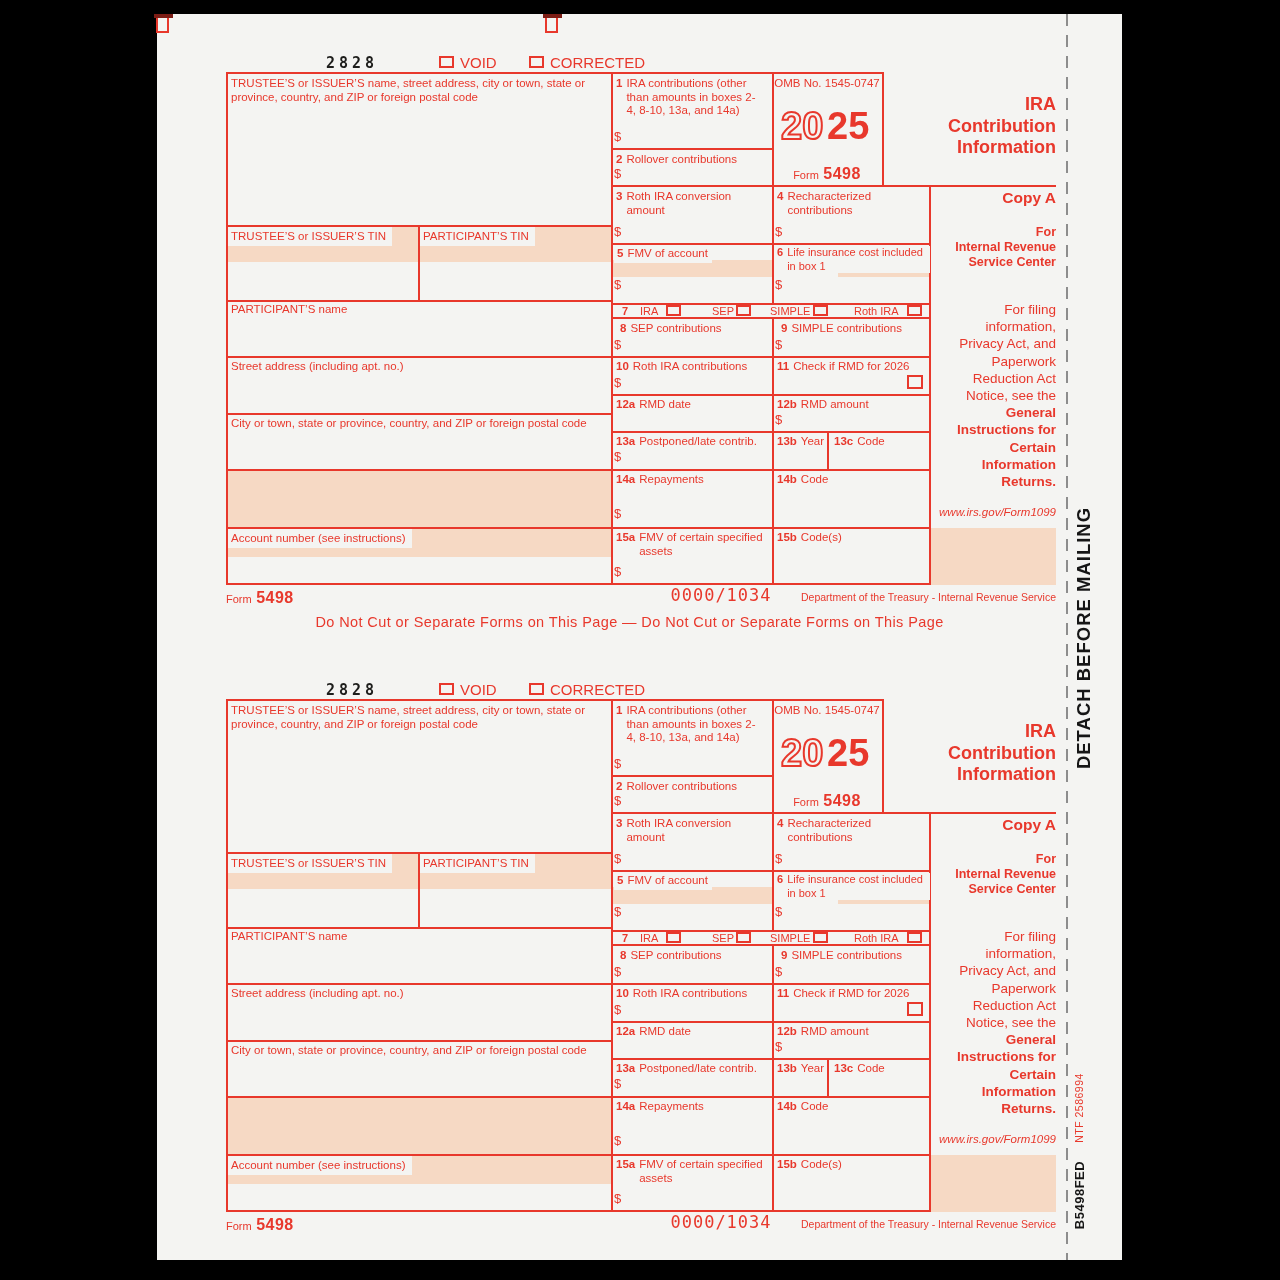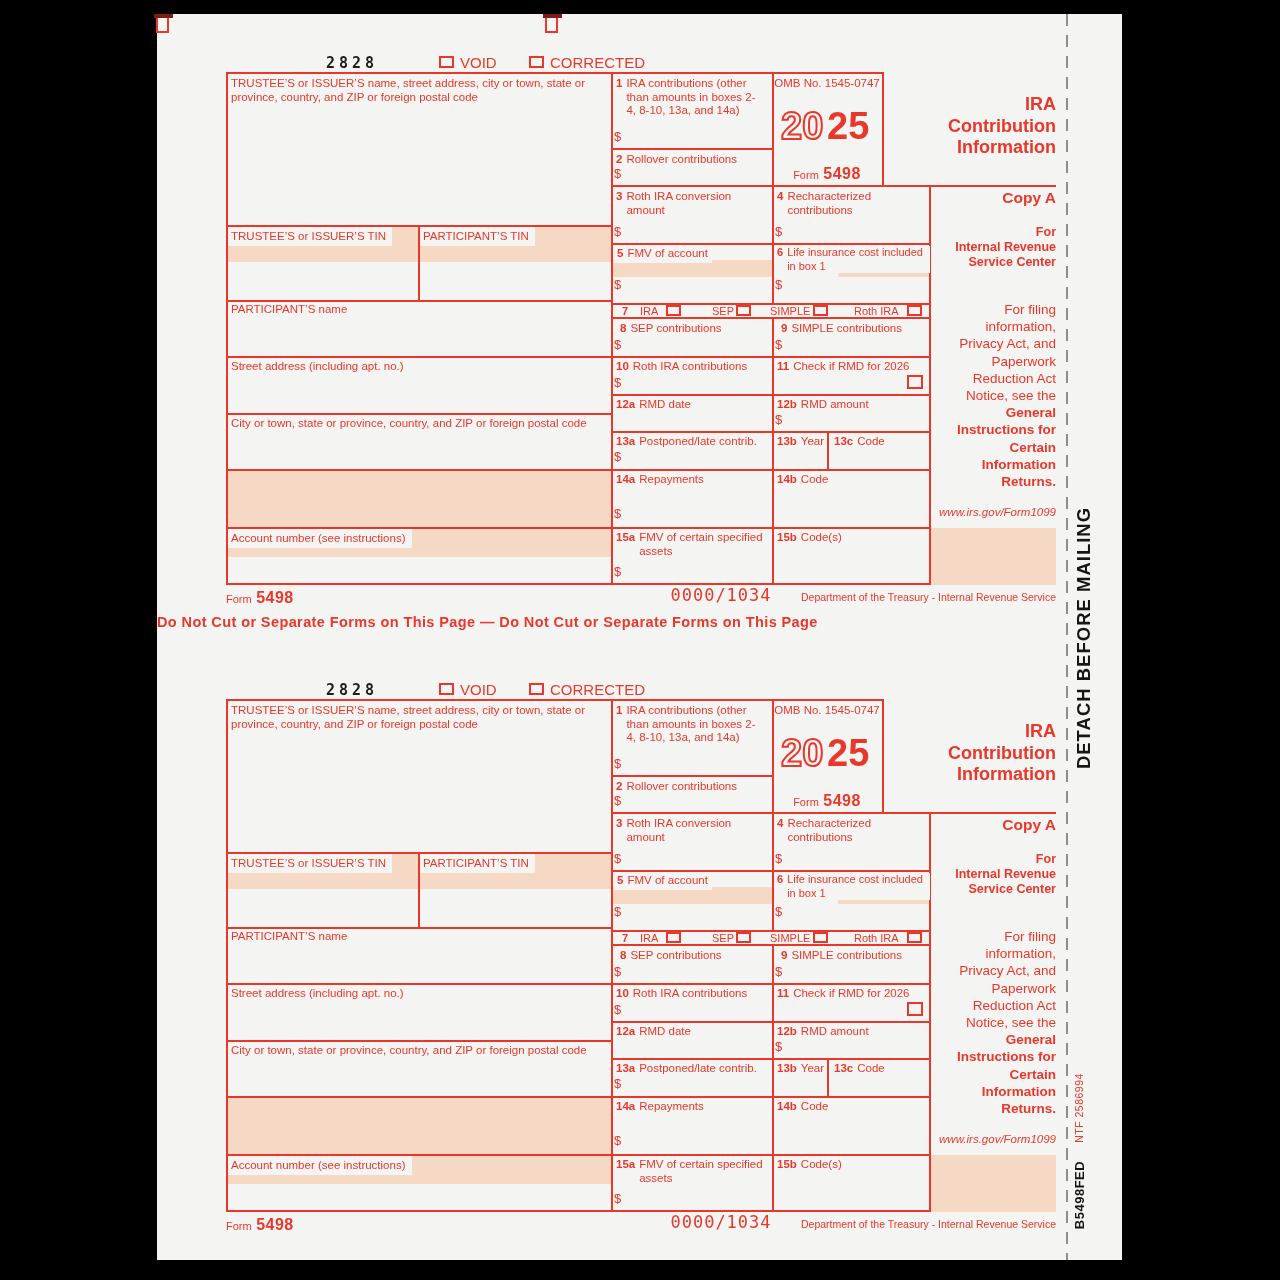--- a/index.html
+++ b/index.html
@@ -33,22 +33,22 @@
   .dollar{position:absolute;font-size:13px;color:var(--red);}
   .lab7{position:absolute;font-size:11px;color:var(--red);}
   .ombcell{position:absolute;text-align:center;color:var(--red);}
   .copy-right{position:absolute;text-align:right;color:var(--red);}
   .formfooter{position:absolute;left:0;top:529px;width:100%;height:26px;}
   .fw{font-size:11px;color:var(--red);}
   .fn{font-size:16px;font-weight:bold;color:var(--red);letter-spacing:0.5px;}
   .pagecode{position:absolute;left:365px;top:0;width:260px;text-align:center;
             font-family:"DejaVu Sans Mono",monospace;font-size:17px;color:var(--red);letter-spacing:1px;}
   .dept{position:absolute;right:0;top:6px;font-size:10.5px;color:var(--red);}
-  .separator{position:absolute;left:0;top:600px;width:945px;text-align:left;
-             font-size:14.5px;font-weight:bold;letter-spacing:0.4px;color:var(--red);}
+  .separator{position:absolute;left:0;top:600px;width:945px;text-align:center;
+             font-size:14.5px;font-weight:normal;letter-spacing:0.4px;color:var(--red);}
   .perforation{position:absolute;left:909px;top:0;width:2px;height:1246px;
                background:repeating-linear-gradient(180deg,#8d8d8d 0 12px,transparent 12px 21px);}
   .vtext{position:absolute;white-space:nowrap;transform:translate(-50%,-50%) rotate(-90deg);}
   .detach{left:927px;top:624px;font-size:18.5px;font-weight:bold;color:#161616;letter-spacing:1px;}
   .ntf{left:922px;top:1094px;font-size:10.5px;color:var(--red);letter-spacing:0.5px;}
   .product{left:922px;top:1181px;font-size:13px;font-weight:bold;color:#161616;letter-spacing:0.5px;}
 </style>
 </head>
 <body>
 

